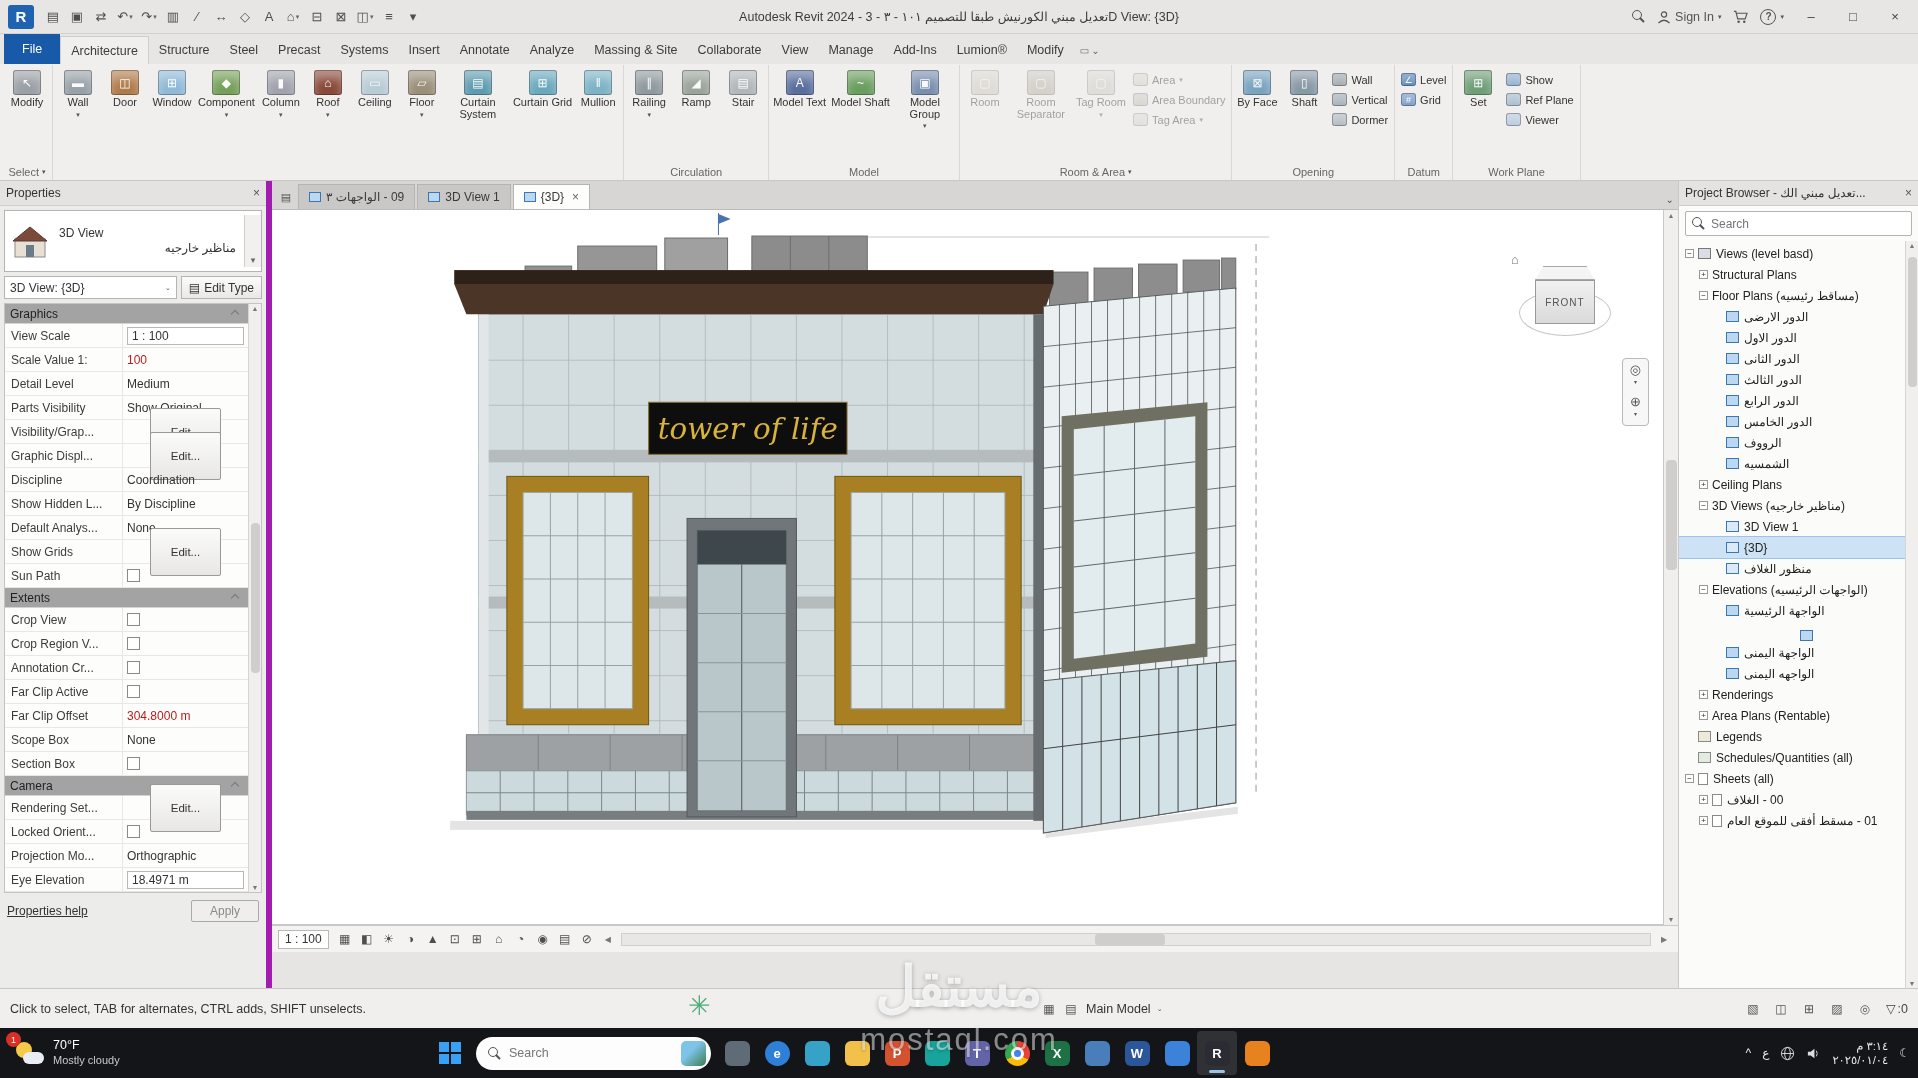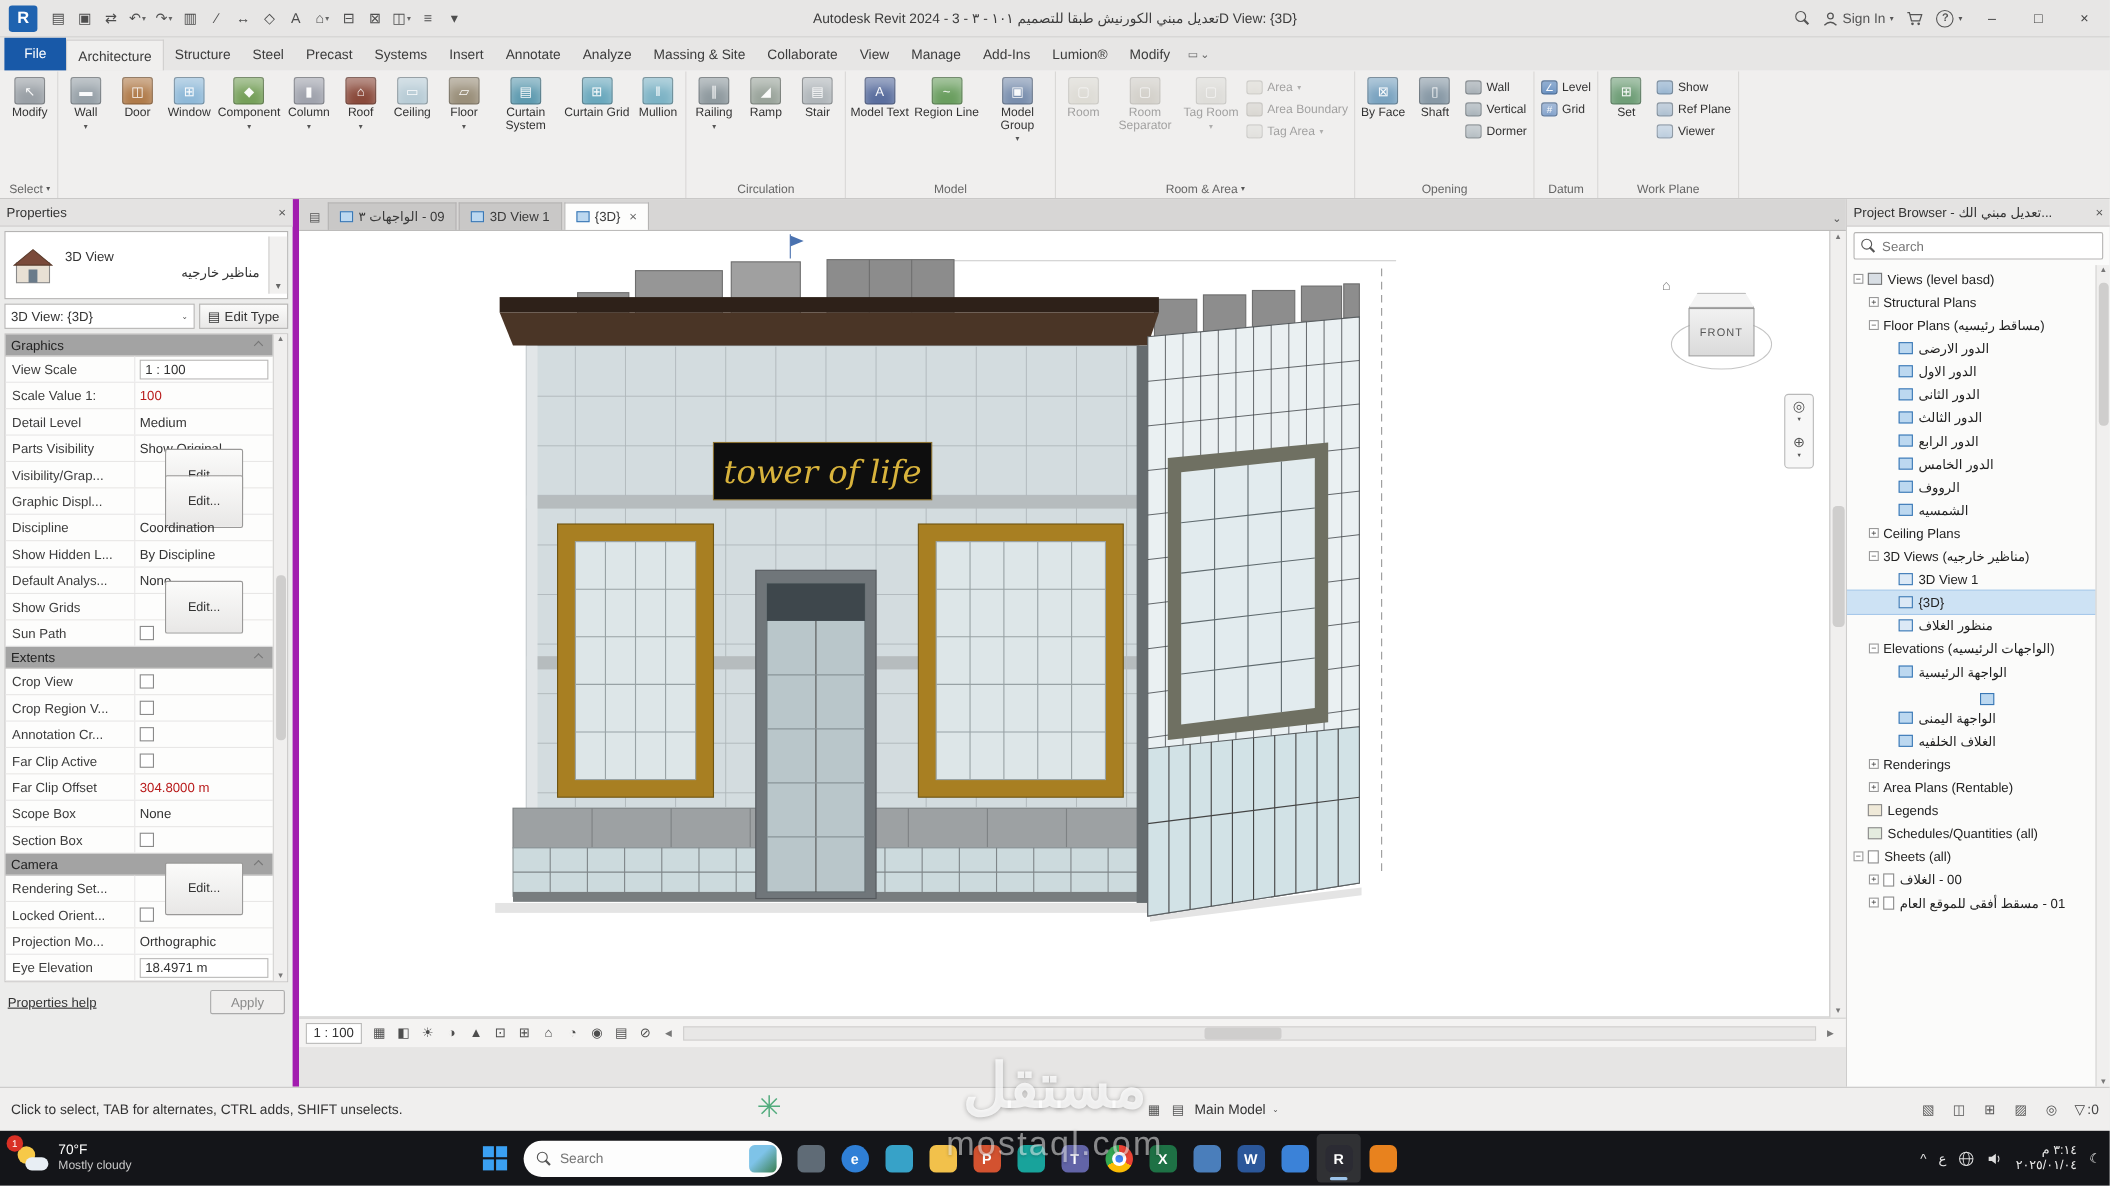--- a/index.html
+++ b/index.html
@@ -325,21 +325,21 @@
         <div class="rpanel-label">Circulation</div>
       </div>
       <div class="rpanel">
         <div class="rpanel-body">
           <div class="bigbtn">
             <div class="ricon" style="background: rgb(90, 110, 158);">A</div>
             <div class="lbl">Model Text</div>
           </div>
           <div class="bigbtn">
             <div class="ricon" style="background: rgb(106, 158, 95);">~</div>
-            <div class="lbl">Region Line</div>
+            <div class="lbl">Model Shaft</div>
           </div>
           <div class="bigbtn">
             <div class="ricon" style="background: rgb(122, 143, 174);">▣</div>
             <div class="lbl">Model Group</div>
             <div class="darr">▾</div>
           </div>
         </div>
         <div class="rpanel-label">Model</div>
       </div>
       <div class="rpanel">
@@ -992,21 +992,21 @@
             <span dir="auto">الواجهة الغربية</span>
           </div>
           <div class="trow" style="padding-left: 34px;">
             <span class="texp none"></span>
             <span class="ti plan"></span>
             <span dir="auto">الواجهة اليمنى</span>
           </div>
           <div class="trow" style="padding-left: 34px;">
             <span class="texp none"></span>
             <span class="ti plan"></span>
-            <span dir="auto">الغلاف الخلفيه</span>
+            <span dir="auto">الواجهه اليمنى</span>
           </div>
           <div class="trow" style="padding-left: 20px;">
             <span class="texp">+</span>
             <span dir="auto">Renderings</span>
           </div>
           <div class="trow" style="padding-left: 20px;">
             <span class="texp">+</span>
             <span dir="auto">Area Plans (Rentable)</span>
           </div>
           <div class="trow" style="padding-left: 6px;">

